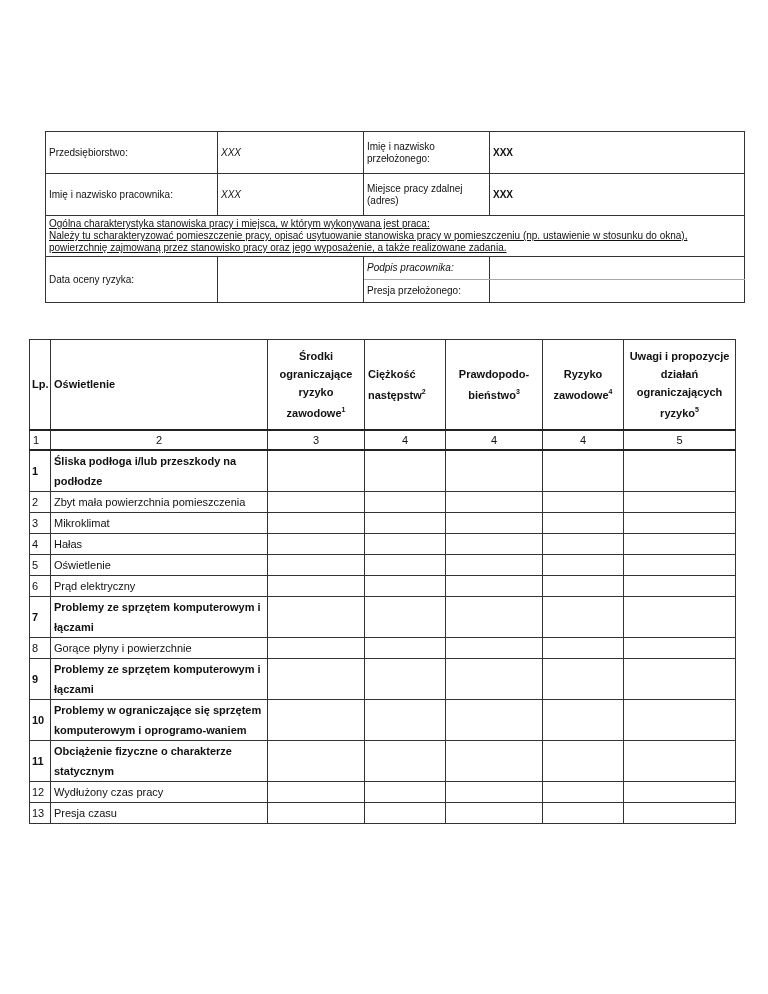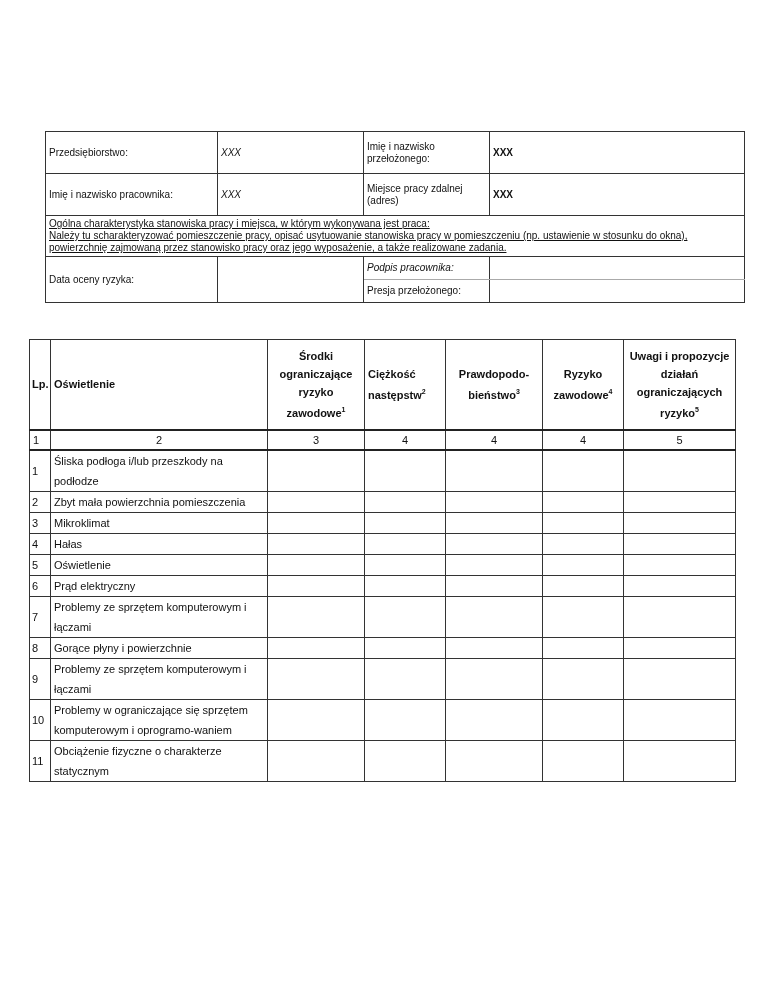--- a/index.html
+++ b/index.html
@@ -12,21 +12,21 @@
   #top .bd { font-weight:bold; }
   #top td.light { border-bottom-color:#aaa;font-style:italic; }
   #risk { left:29px; top:339px; width:707px; font-size:11px; }
   #risk th { font-weight:bold; line-height:18px; text-align:center; font-size:11px; }
   #risk th.left { text-align:left; }
   #risk td { line-height:20px; height:20px; }
   #risk tr.num td { text-align:center; height:18px; line-height:18px; border-top:2px solid #222; border-bottom:2px solid #222; }
   #risk tr.num td.first { text-align:left; }
   #risk td.lp { text-align:left; padding-left:2px; }
   sup { font-size:7px; }
-  #risk tr.tall td { height:40px; }
+  #risk tr.tall td { height:40px;font-weight:bold; }
 </style>
 </head>
 <body>
 
 <table id="top">
   <colgroup>
       <col style="width:172px">
       <col style="width:146px">
       <col style="width:126px">
       <col>
@@ -187,14 +187,32 @@
       </tr>
       <tr class="tall">
         <td class="lp">11</td>
         <td>Obciążenie fizyczne o charakterze statycznym</td>
         <td></td>
         <td></td>
         <td></td>
         <td></td>
         <td></td>
       </tr>
+      <tr>
+        <td class="lp">12</td>
+        <td>Wydłużony czas pracy</td>
+        <td></td>
+        <td></td>
+        <td></td>
+        <td></td>
+        <td></td>
+      </tr>
+      <tr>
+        <td class="lp">13</td>
+        <td>Presja czasu</td>
+        <td></td>
+        <td></td>
+        <td></td>
+        <td></td>
+        <td></td>
+      </tr>
     </tbody>
 </table>
 
 </body></html>

